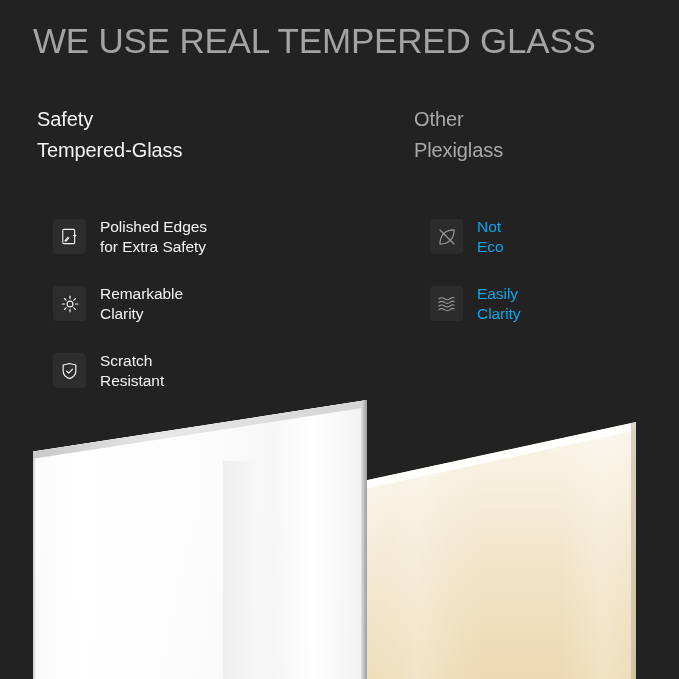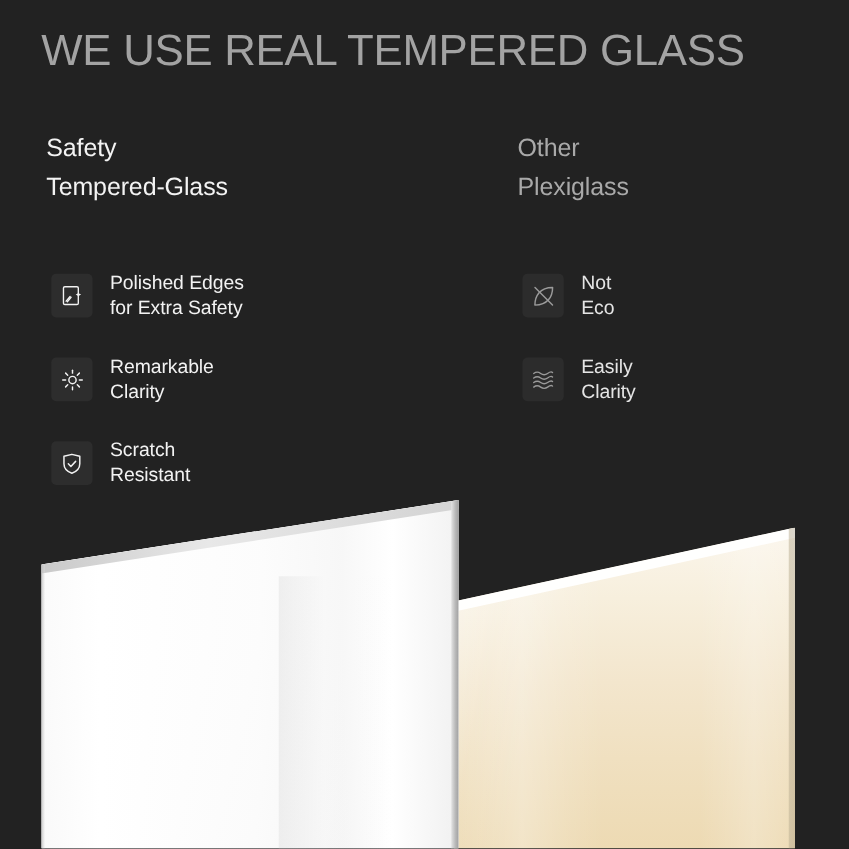--- a/index.html
+++ b/index.html
@@ -52,21 +52,21 @@
     line-height: 31px;
     letter-spacing: -0.1px;
     white-space: nowrap;
   }
   .col-left .col-title  { color: #f3f3f3; }
   .col-right .col-title { color: #a9a9a9; }
 
   .feature-list {
     position: absolute;
     top: 99px;
-    left: 4px;
+    left: 16px;
     width: 100%;
   }
   .feature {
     display: flex;
     align-items: center;
     height: 67px;
     gap: 14px;
   }
   .icon-tile {
     flex: 0 0 auto;
@@ -81,21 +81,21 @@
   .col-right .icon-tile { background: #2c2c2c; }
   .icon-tile svg { display: block; }
 
   .feature-text {
     font-size: 15.5px;
     line-height: 19.5px;
     letter-spacing: -0.05px;
     white-space: nowrap;
   }
   .col-left  .feature-text { color: #f2f2f2; }
-  .col-right .feature-text { color: #e5e5e5; }
+  .col-right .feature-text { color: #0ea5e9; }
   .feature-text .l2 { display: block; }
 
   
   .panels {
     position: absolute;
     left: 0;
     top: 396px;
     width: 679px;
     height: 283px;
   }

